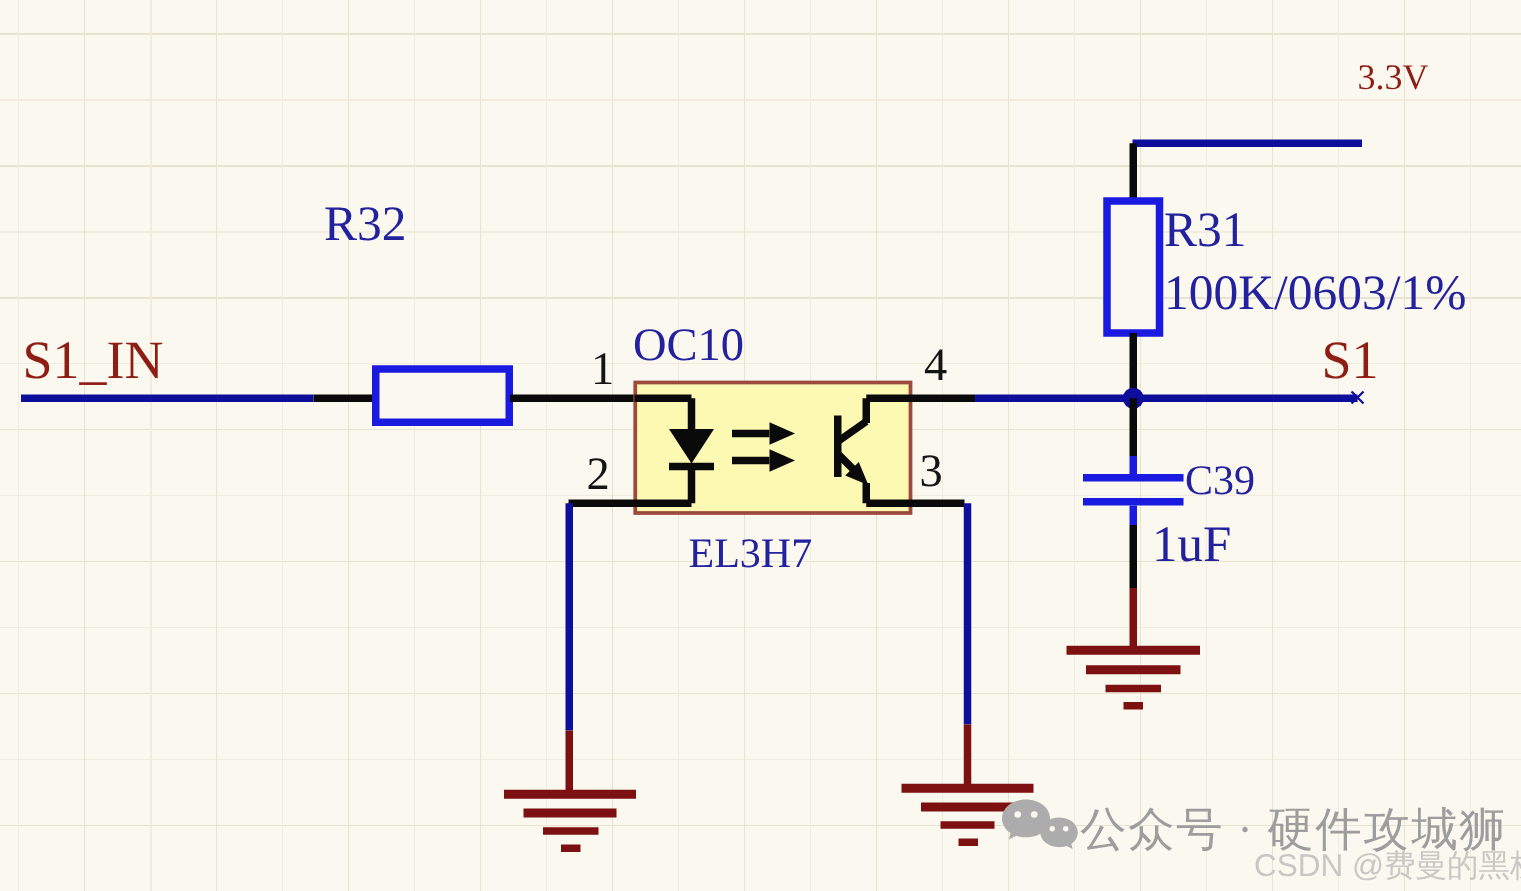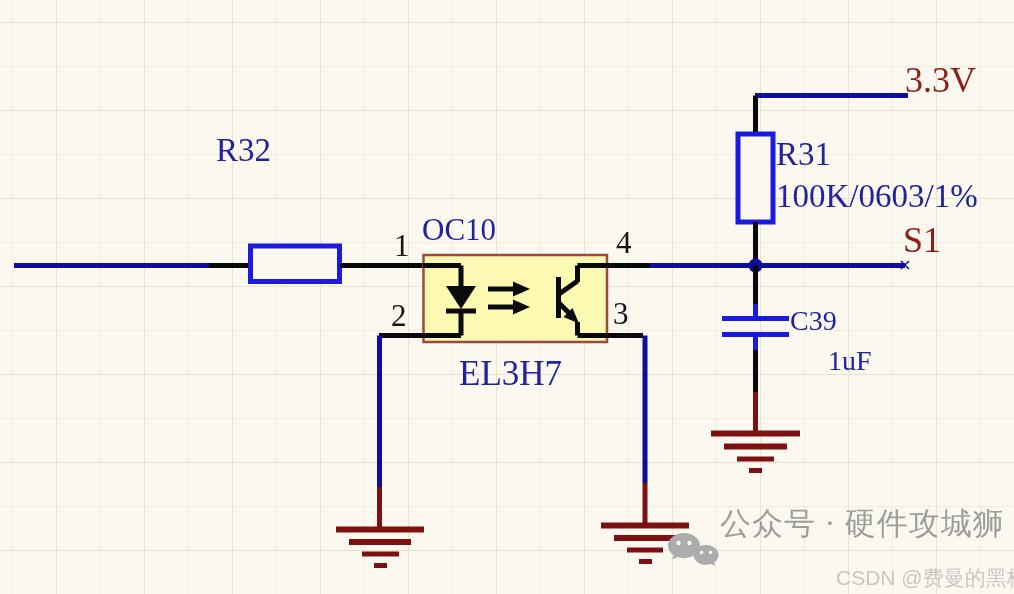--- a/index.html
+++ b/index.html
@@ -129,45 +129,46 @@
     </g>
     <g>
       <line class="g5" x1="755.5" y1="392" x2="755.5" y2="433"></line>
       <line class="g6" x1="711" y1="433.5" x2="800" y2="433.5"></line>
       <line class="g6" x1="724" y1="446.5" x2="787" y2="446.5"></line>
       <line class="g5" x1="737" y1="459" x2="774" y2="459"></line>
       <line class="g5" x1="749" y1="470.5" x2="762" y2="470.5"></line>
     </g>
   </svg>
 
+  <div class="t net" style="left:15px;top:222px;">S1_IN</div>
   <div class="t des" style="left:216px;top:134px;">R32</div>
 
   <div class="t des" style="left:422px;top:214px;font-size:31px;">OC10</div>
   <div class="t pinnum" style="left:394px;top:230px;">1</div>
   <div class="t pinnum" style="left:391px;top:300px;">2</div>
   <div class="t pinnum" style="left:616px;top:227px;">4</div>
   <div class="t pinnum" style="left:613px;top:298px;">3</div>
-  <div class="t des" style="left:459px;top:356px;font-size:35px;">EL3H7</div>
+  <div class="t des" style="left:459px;top:356px;font-size:28px;">EL3H7</div>
 
-  <div class="t net" style="left:905px;top:62px;font-size:36px;">3.3V</div>
+  <div class="t net" style="left:905px;top:40px;font-size:24px;">3.3V</div>
   <div class="t des" style="left:776px;top:138px;">R31</div>
   <div class="t des" style="left:776px;top:180px;">100K/0603/1%</div>
-  <div class="t net" style="left:903px;top:222px;">S1</div>
+  <div class="t net" style="left:881px;top:222px;">S1</div>
 
   <div class="t des" style="left:790px;top:307px;font-size:28px;">C39</div>
-  <div class="t des" style="left:828px;top:347px;font-size:28px;">1uF</div>
+  <div class="t des" style="left:768px;top:347px;font-size:34px;">1uF</div>
 
   <svg style="position:absolute;left:667px;top:532px;" width="52" height="42" viewBox="0 0 52 42">
     <g fill="var(--wm-icon)">
       <path d="M17 1 C8 1 1 6.6 1 13.6 C1 17.6 3.2 21 6.7 23.3 L5.5 27.6 L10.6 25.1 C12.6 25.8 14.7 26.2 17 26.2 C26 26.2 33 20.6 33 13.6 C33 6.6 26 1 17 1 Z"></path>
       <path d="M39 13 C32 13 26.5 17.4 26.5 22.9 C26.5 28.4 32 32.8 39 32.8 C40.8 32.8 42.5 32.5 44 32 L48.2 34 L47.2 30.6 C50 28.8 51.5 26 51.5 22.9 C51.5 17.4 46 13 39 13 Z"></path>
     </g>
     <g fill="var(--bg)">
       <circle cx="11.5" cy="11" r="2.2"></circle>
       <circle cx="22.5" cy="11" r="2.2"></circle>
       <circle cx="34.5" cy="20.5" r="1.8"></circle>
       <circle cx="43.5" cy="20.5" r="1.8"></circle>
     </g>
   </svg>
-  <div class="t wm1" style="left:720px;top:508px;">公众号 · 硬件攻城狮</div>
+  <div class="t wm1" style="left:720px;top:537px;">公众号 · 硬件攻城狮</div>
   <div class="t wm2" style="left:836px;top:567px;">CSDN @费曼的黑板</div>
 
 </div>
 
 </body></html>

